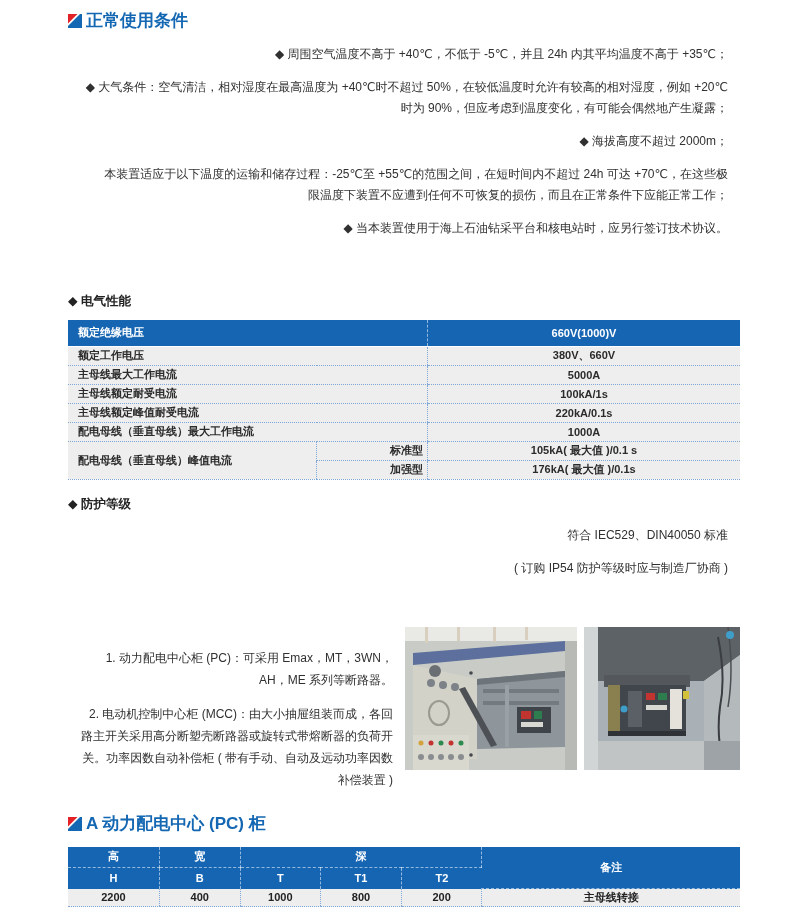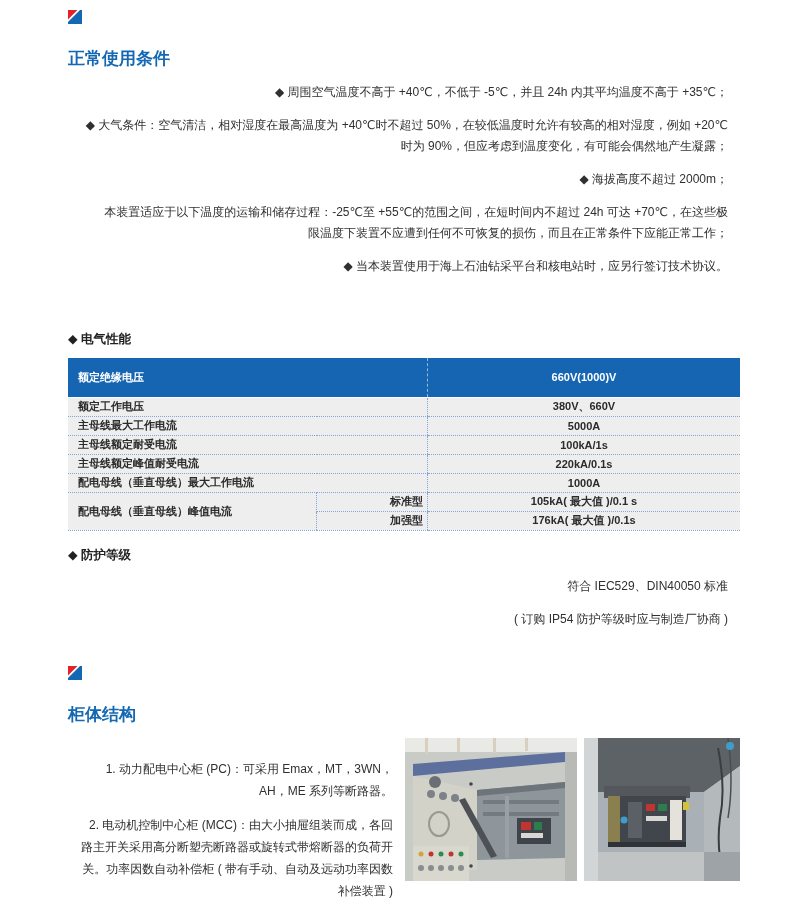--- a/index.html
+++ b/index.html
@@ -3,32 +3,32 @@
 <meta charset="utf-8">
 <style>
   :root{
     --accent_blue:#1467b2; --accent_red:#e32228; --table_header_bg:#1565b3;
     --table_row_bg:#eeeeee; --table_border:#7fa8d9; --text_dark:#303030;
   }
   *{box-sizing:border-box;}
   html,body{margin:0;padding:0;background:#ffffff;}
   .page{width:800px;height:922px;background:#fff;padding:10px 60px 0 68px;overflow:hidden;
         font-family:"Liberation Sans","DejaVu Sans",sans-serif;color:var(--text_dark);}
-  .section-title{display:flex;align-items:flex-start;gap:24px;font-size:17px;font-weight:bold;
-        color:var(--accent_blue);line-height:22px;flex-direction:column;}
+  .section-title{display:flex;align-items:center;gap:4px;font-size:17px;font-weight:bold;
+        color:var(--accent_blue);line-height:22px;}
   .sq-icon{width:14px;height:14px;flex:0 0 14px;display:block;}
   .body-lines p{margin:12px;font-size:12px;line-height:21px;color:var(--text_dark);font-weight:500;text-align:right;}
   .indented{text-indent:16px;}
   .subhead{font-size:12.5px;font-weight:bold;color:#222;margin:16px 0 10px 0;}
   
   table{border-collapse:collapse;width:100%;table-layout:fixed;}
   .tech-table{margin-bottom:4px;}
   .tech-table td{font-size:11px;font-weight:bold;color:#2b2b2b;height:19px;padding:1px 4px;
         border-bottom:1px dotted var(--table_border);background:var(--table_row_bg);}
-  .tech-table tr.head td{background:var(--table_header_bg);color:#fff;height:39px;border-bottom:1px solid #fff;}
+  .tech-table tr.head td{background:var(--table_header_bg);color:#fff;height:26px;border-bottom:1px solid #fff;}
   .tech-table td.lbl{text-align:left;padding-left:10px;}
   .tech-table td.val{text-align:center;border-left:1px dotted var(--table_border);}
   .tech-table td.sub{text-align:right;padding-left:10px;border-left:1px dotted var(--table_border);}
   .tech-table tr.head td.val{border-left:1px dashed rgba(255,255,255,.55);}
   .ip-line span{margin-right:30px;}
   
   .types-row{display:flex;align-items:flex-start;margin-top:20px;}
   .types-left{width:345px;}
   .types-left .body-lines p{line-height:22px;}
   .photos{margin-left:auto;display:flex;gap:7px;margin-top:-8px;}
@@ -113,27 +113,20 @@
     </table>
 
   <div class="subhead">◆ 防护等级</div>
   <div class="body-lines">
     <p>符合 IEC529、DIN40050 标准</p>
     <p>( 订购 IP54 防护等级时应与制造厂协商 )</p>
   </div>
 
   <div class="spacer-s3"></div>
 
-  <div class="section-title title-gap">
-    <svg class="sq-icon" viewBox="0 0 14 14">
-      <polygon points="14,0 14,14 0,14 0,12 12,0" fill="var(--accent_blue)"></polygon>
-      <polygon points="0,0 9.5,0 0,9.5" fill="var(--accent_red)"></polygon>
-    </svg>
-    <span>柜体结构</span>
-  </div>
 
   <div class="types-row">
     <div class="types-left">
       <div class="body-lines">
         <p>1. 动力配电中心柜 (PC)：可采用 Emax，MT，3WN，AH，ME 系列等断路器。</p>
         <p>2. 电动机控制中心柜 (MCC)：由大小抽屉组装而成，各回路主开关采用高分断塑壳断路器或旋转式带熔断器的负荷开关。功率因数自动补偿柜 ( 带有手动、自动及远动功率因数补偿装置 )</p>
       </div>
     </div>
 
     <div class="photos">

